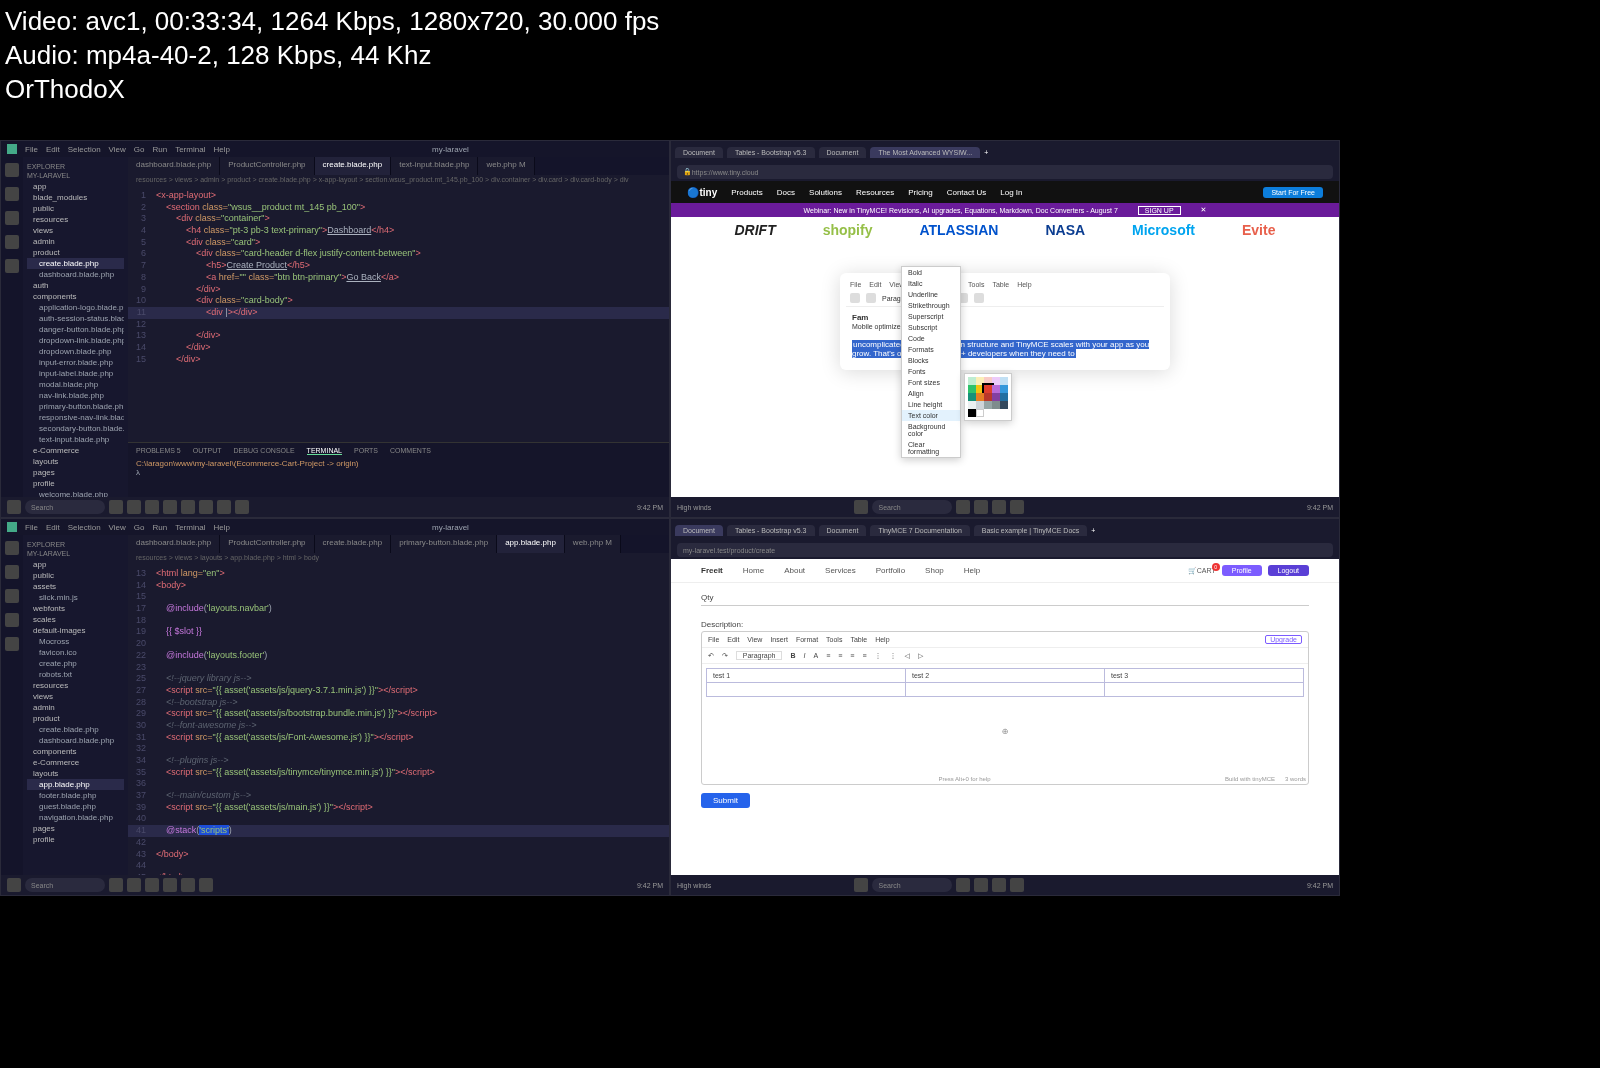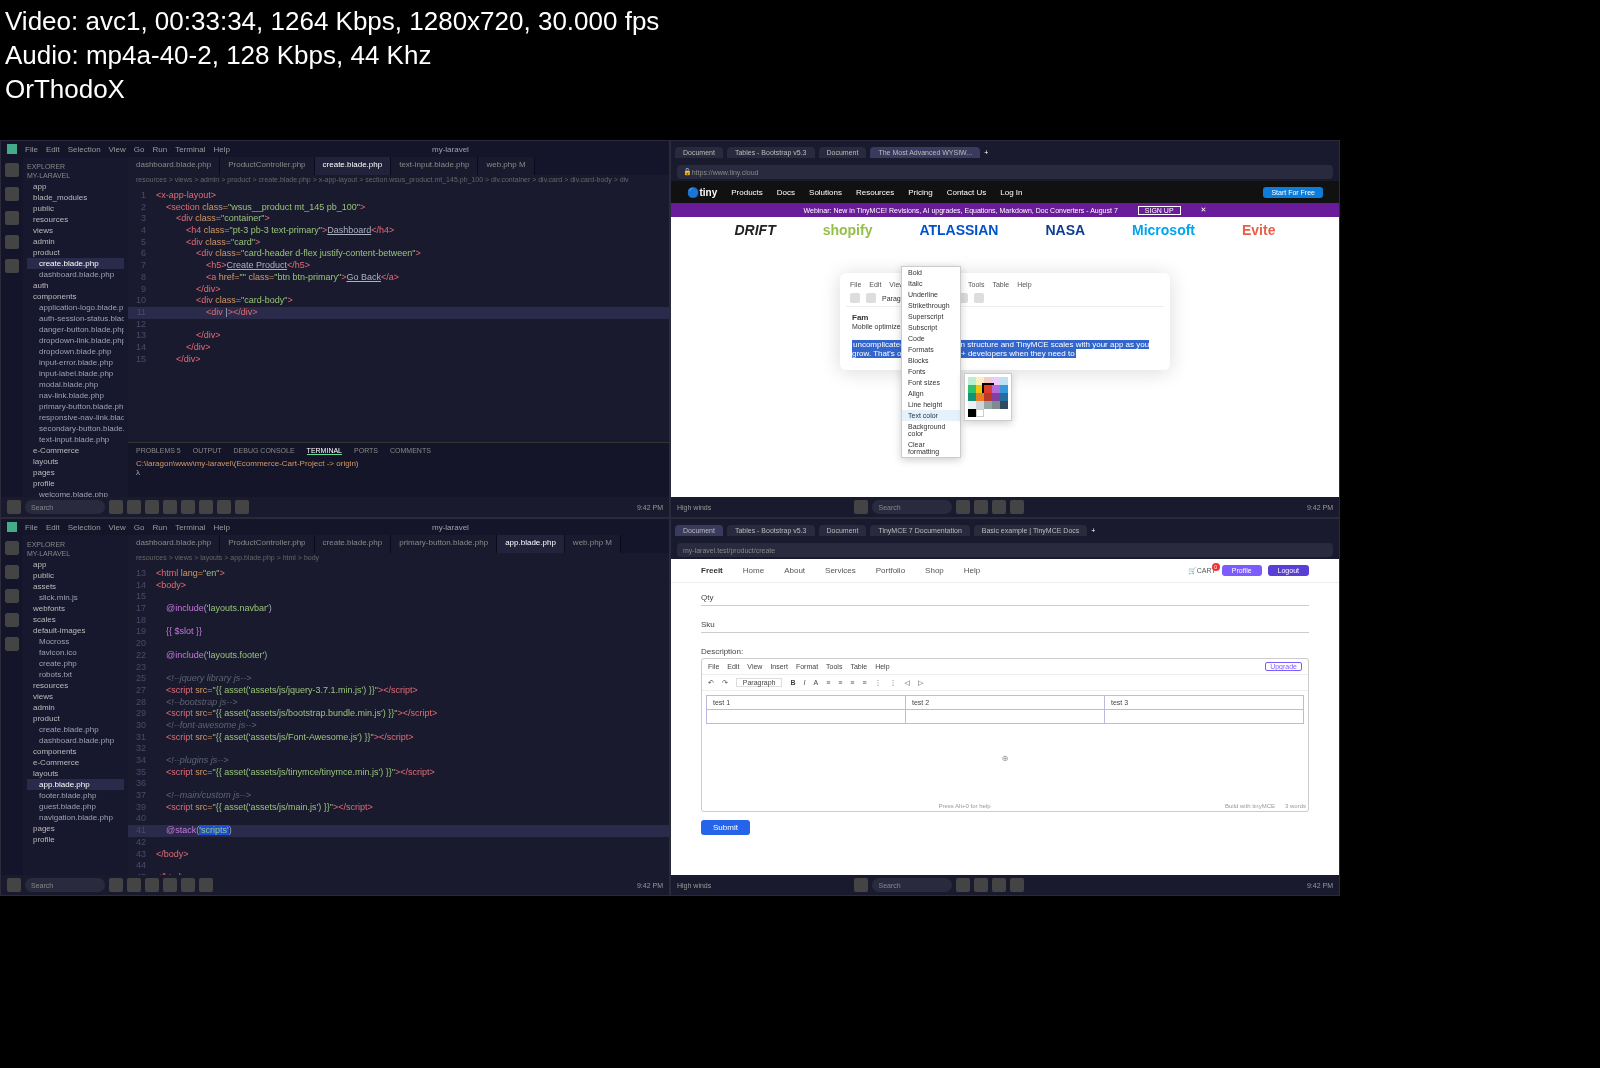--- a/index.html
+++ b/index.html
@@ -639,24 +639,20 @@
           🛒<span>CART</span>
           <span style="position:absolute;top:-4px;right:-4px;background:#e33;color:#fff;border-radius:50%;width:8px;height:8px;font-size:5px;display:flex;align-items:center;justify-content:center">0</span>
         </span>
         <span class="lara-btn profile">Profile</span>
         <span class="lara-btn logout">Logout</span>
       </div>
     </div>
     <div class="lara-form">
       <div class="lara-field">
         <label>Qty</label>
-        <div style="border-bottom:1px solid #ccc;height:2px"></div>
-      </div>
-      <div class="lara-field">
-        <label>Sku</label>
         <div style="border-bottom:1px solid #ccc;height:2px"></div>
       </div>
       <div class="lara-field">
         <label>Description:</label>
         <div class="lara-editor">
           <div class="lara-editor-bar">
             <span>File</span>
             <span>Edit</span>
             <span>View</span>
             <span>Insert</span>

